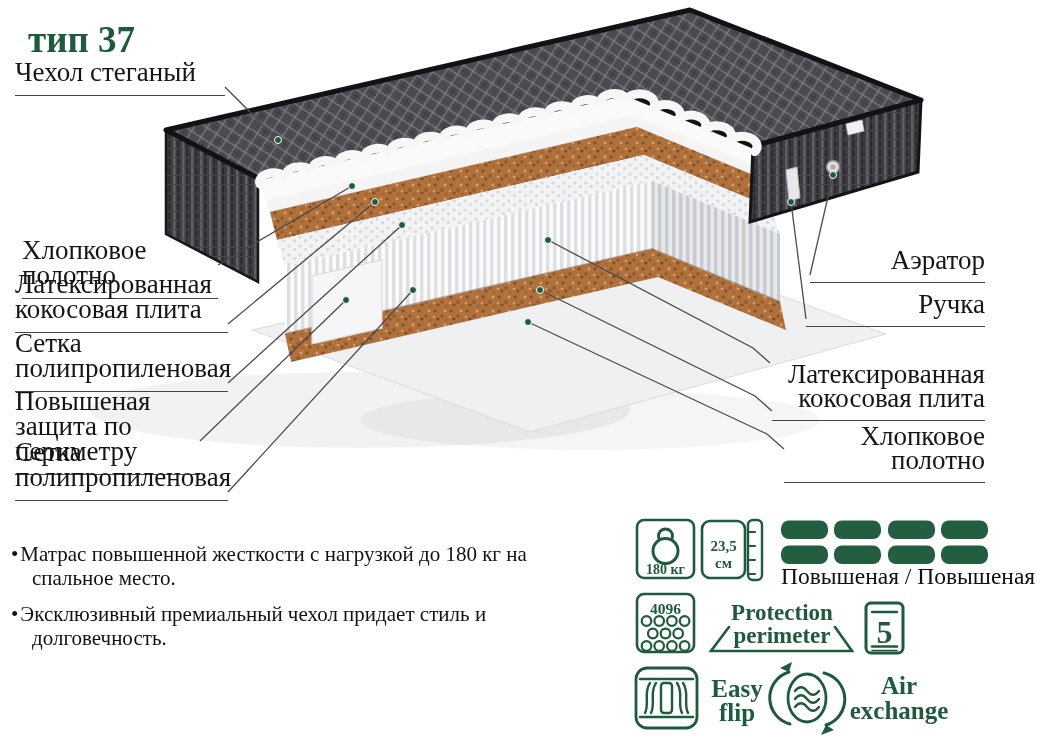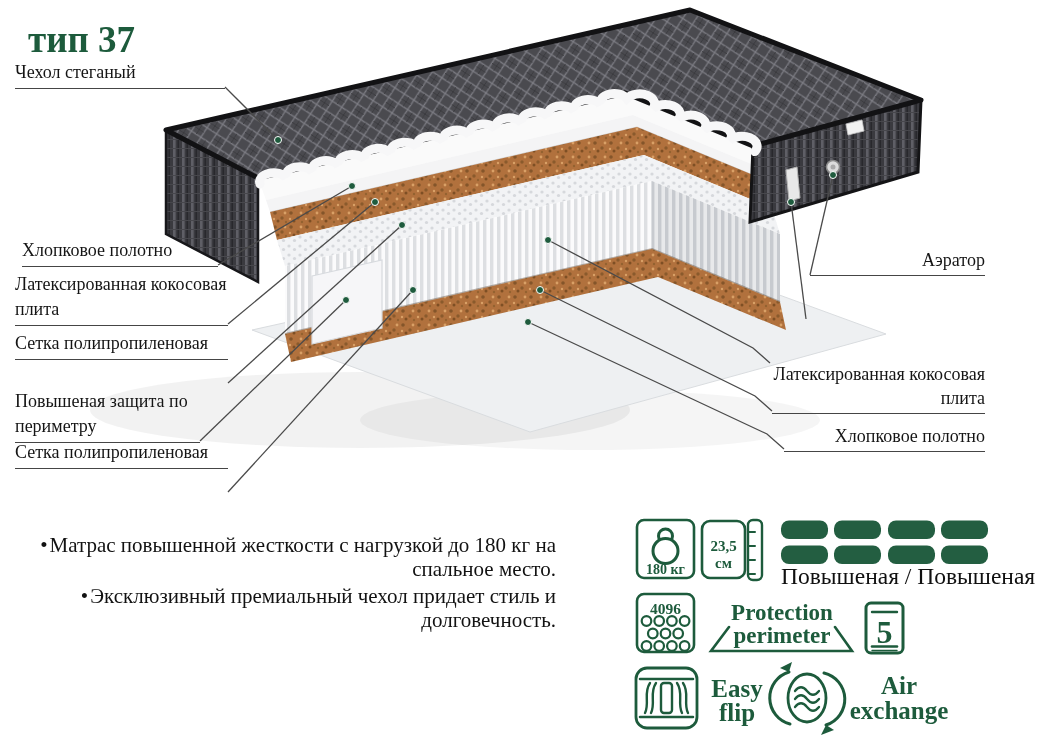--- a/index.html
+++ b/index.html
@@ -1,26 +1,26 @@
 <!DOCTYPE html>
 <html><head>
 <meta charset="utf-8">
 <style>
   html,body{margin:0;padding:0;background:#ffffff;}
   .stage{position:relative;width:1039px;height:752px;background:#ffffff;overflow:hidden;
          font-family:"Liberation Serif",serif;}
   svg.art{position:absolute;left:0;top:0;}
   svg text{font-family:"Liberation Serif",serif;}
   .title{position:absolute;left:12px;top:2px;font-size:37px;font-weight:bold;color:#1d5b3c;margin:16px;}
-  .lbl{position:absolute;font-size:18px;line-height:25px;color:#151515;
-       border-bottom:1.5px solid #454545;padding-bottom:3px;}
+  .lbl{position:absolute;font-size:27px;line-height:25px;color:#151515;
+       border-bottom:1.5px solid #454545;padding-bottom:10px;}
   .lbl.r{line-height:24px;text-align:right;}
   .features{position:absolute;left:4px;top:530px;width:552px;margin:0;padding:0;
             list-style:none;font-size:21px;line-height:23.5px;color:#121212;}
-  .features li{padding-left:28px;text-indent:-21px;margin:4px 0 1px 0;text-align:right;}
+  .features li{padding-left:28px;text-indent:-21px;margin:13px 0 1px 0;}
   .features li::before{content:"\2022";margin-right:2px;}
 </style>
 </head>
 <body>
 
 <div class="stage">
 
   <svg class="art" width="1039" height="752" viewBox="0 0 1039 752">
     <defs>
       <pattern id="quiltTop" width="16" height="16" patternUnits="userSpaceOnUse" patternTransform="rotate(-12)">
@@ -210,20 +210,21 @@
   <h1 class="title">тип 37</h1>
 
   <div class="lbl" style="left:15px;top:60px;width:210px;">Чехол стеганый</div>
   <div class="lbl" style="left:22px;top:238px;width:196px;">Хлопковое полотно</div>
   <div class="lbl" style="left:15px;top:272px;width:213px;">Латексированная кокосовая плита</div>
   <div class="lbl" style="left:15px;top:331px;width:213px;">Сетка полипропиленовая</div>
   <div class="lbl" style="left:15px;top:389px;width:185px;">Повышеная защита по периметру</div>
   <div class="lbl" style="left:15px;top:440px;width:213px;">Сетка полипропиленовая</div>
 
   <div class="lbl r" style="left:810px;top:248px;width:175px;">Аэратор</div>
+  <div class="lbl r" style="left:806px;top:292px;width:179px;">Ручка</div>
   <div class="lbl r" style="left:772px;top:362px;width:213px;">Латексированная кокосовая плита</div>
   <div class="lbl r" style="left:784px;top:424px;width:201px;">Хлопковое полотно</div>
 
   <ul class="features">
     <li>Матрас повышенной жесткости с нагрузкой до 180 кг на спальное место.</li>
     <li>Эксклюзивный премиальный чехол придает стиль и долговечность.</li>
   </ul>
 
 </div>
 

